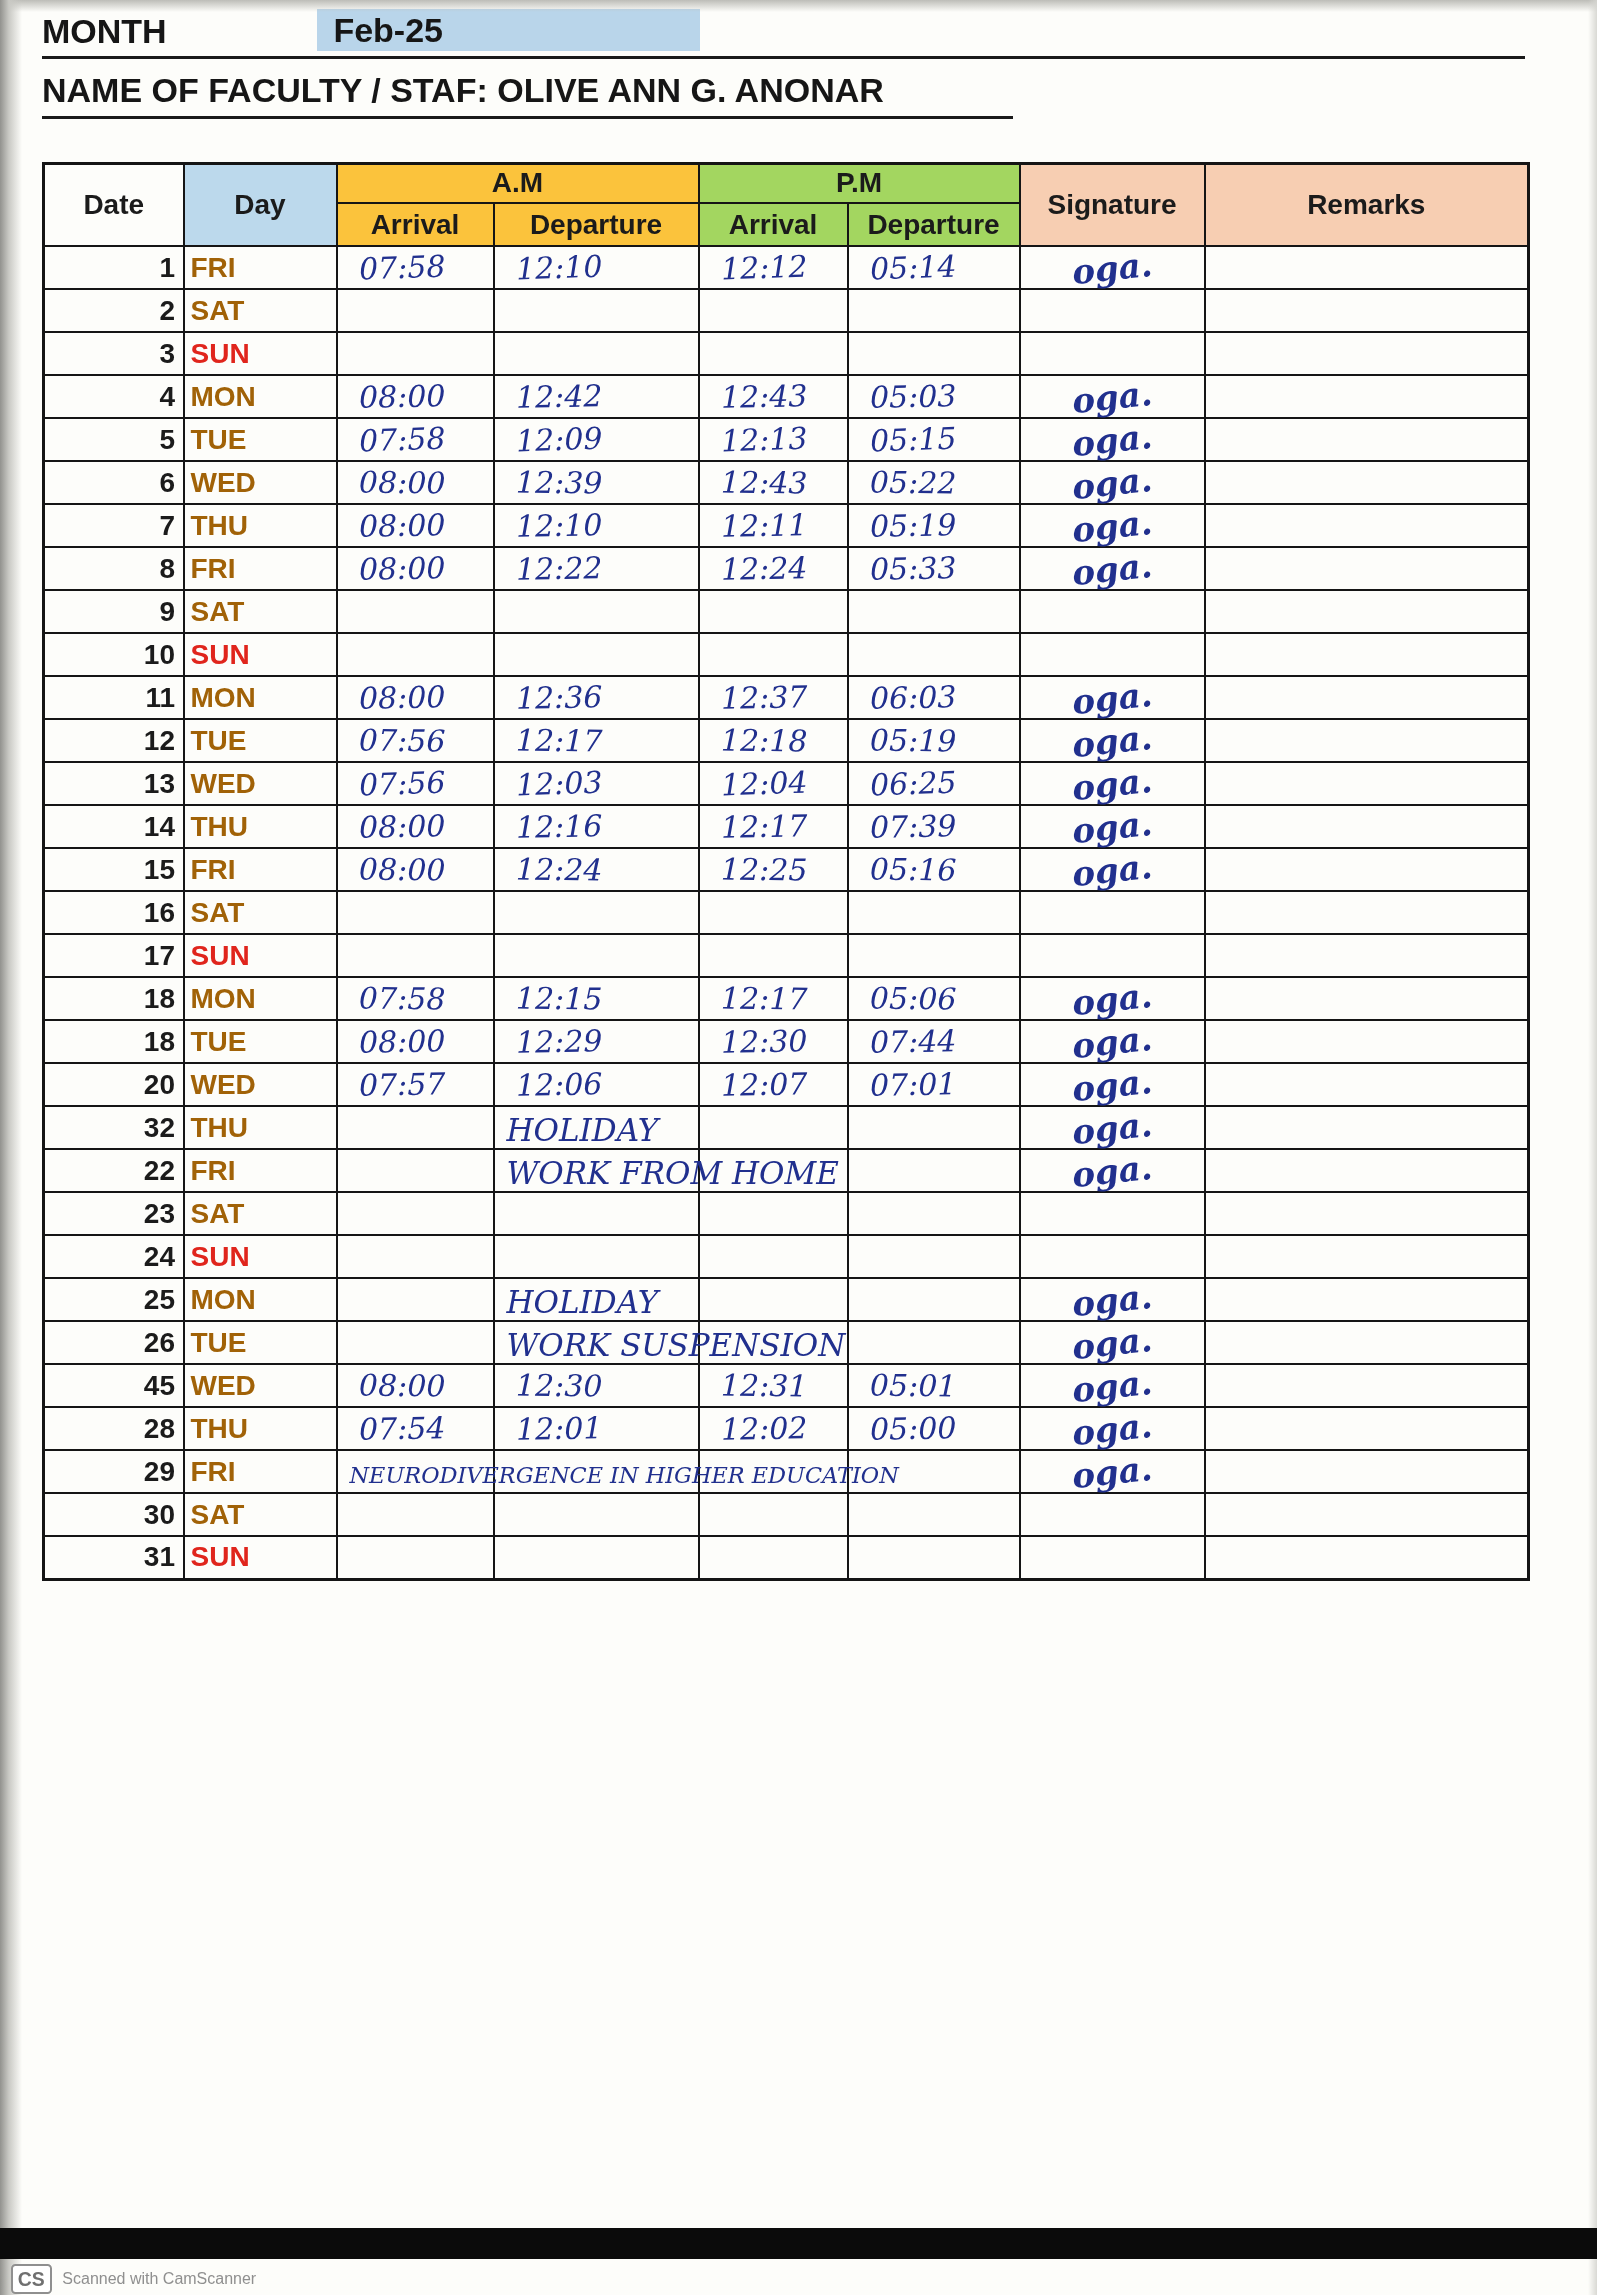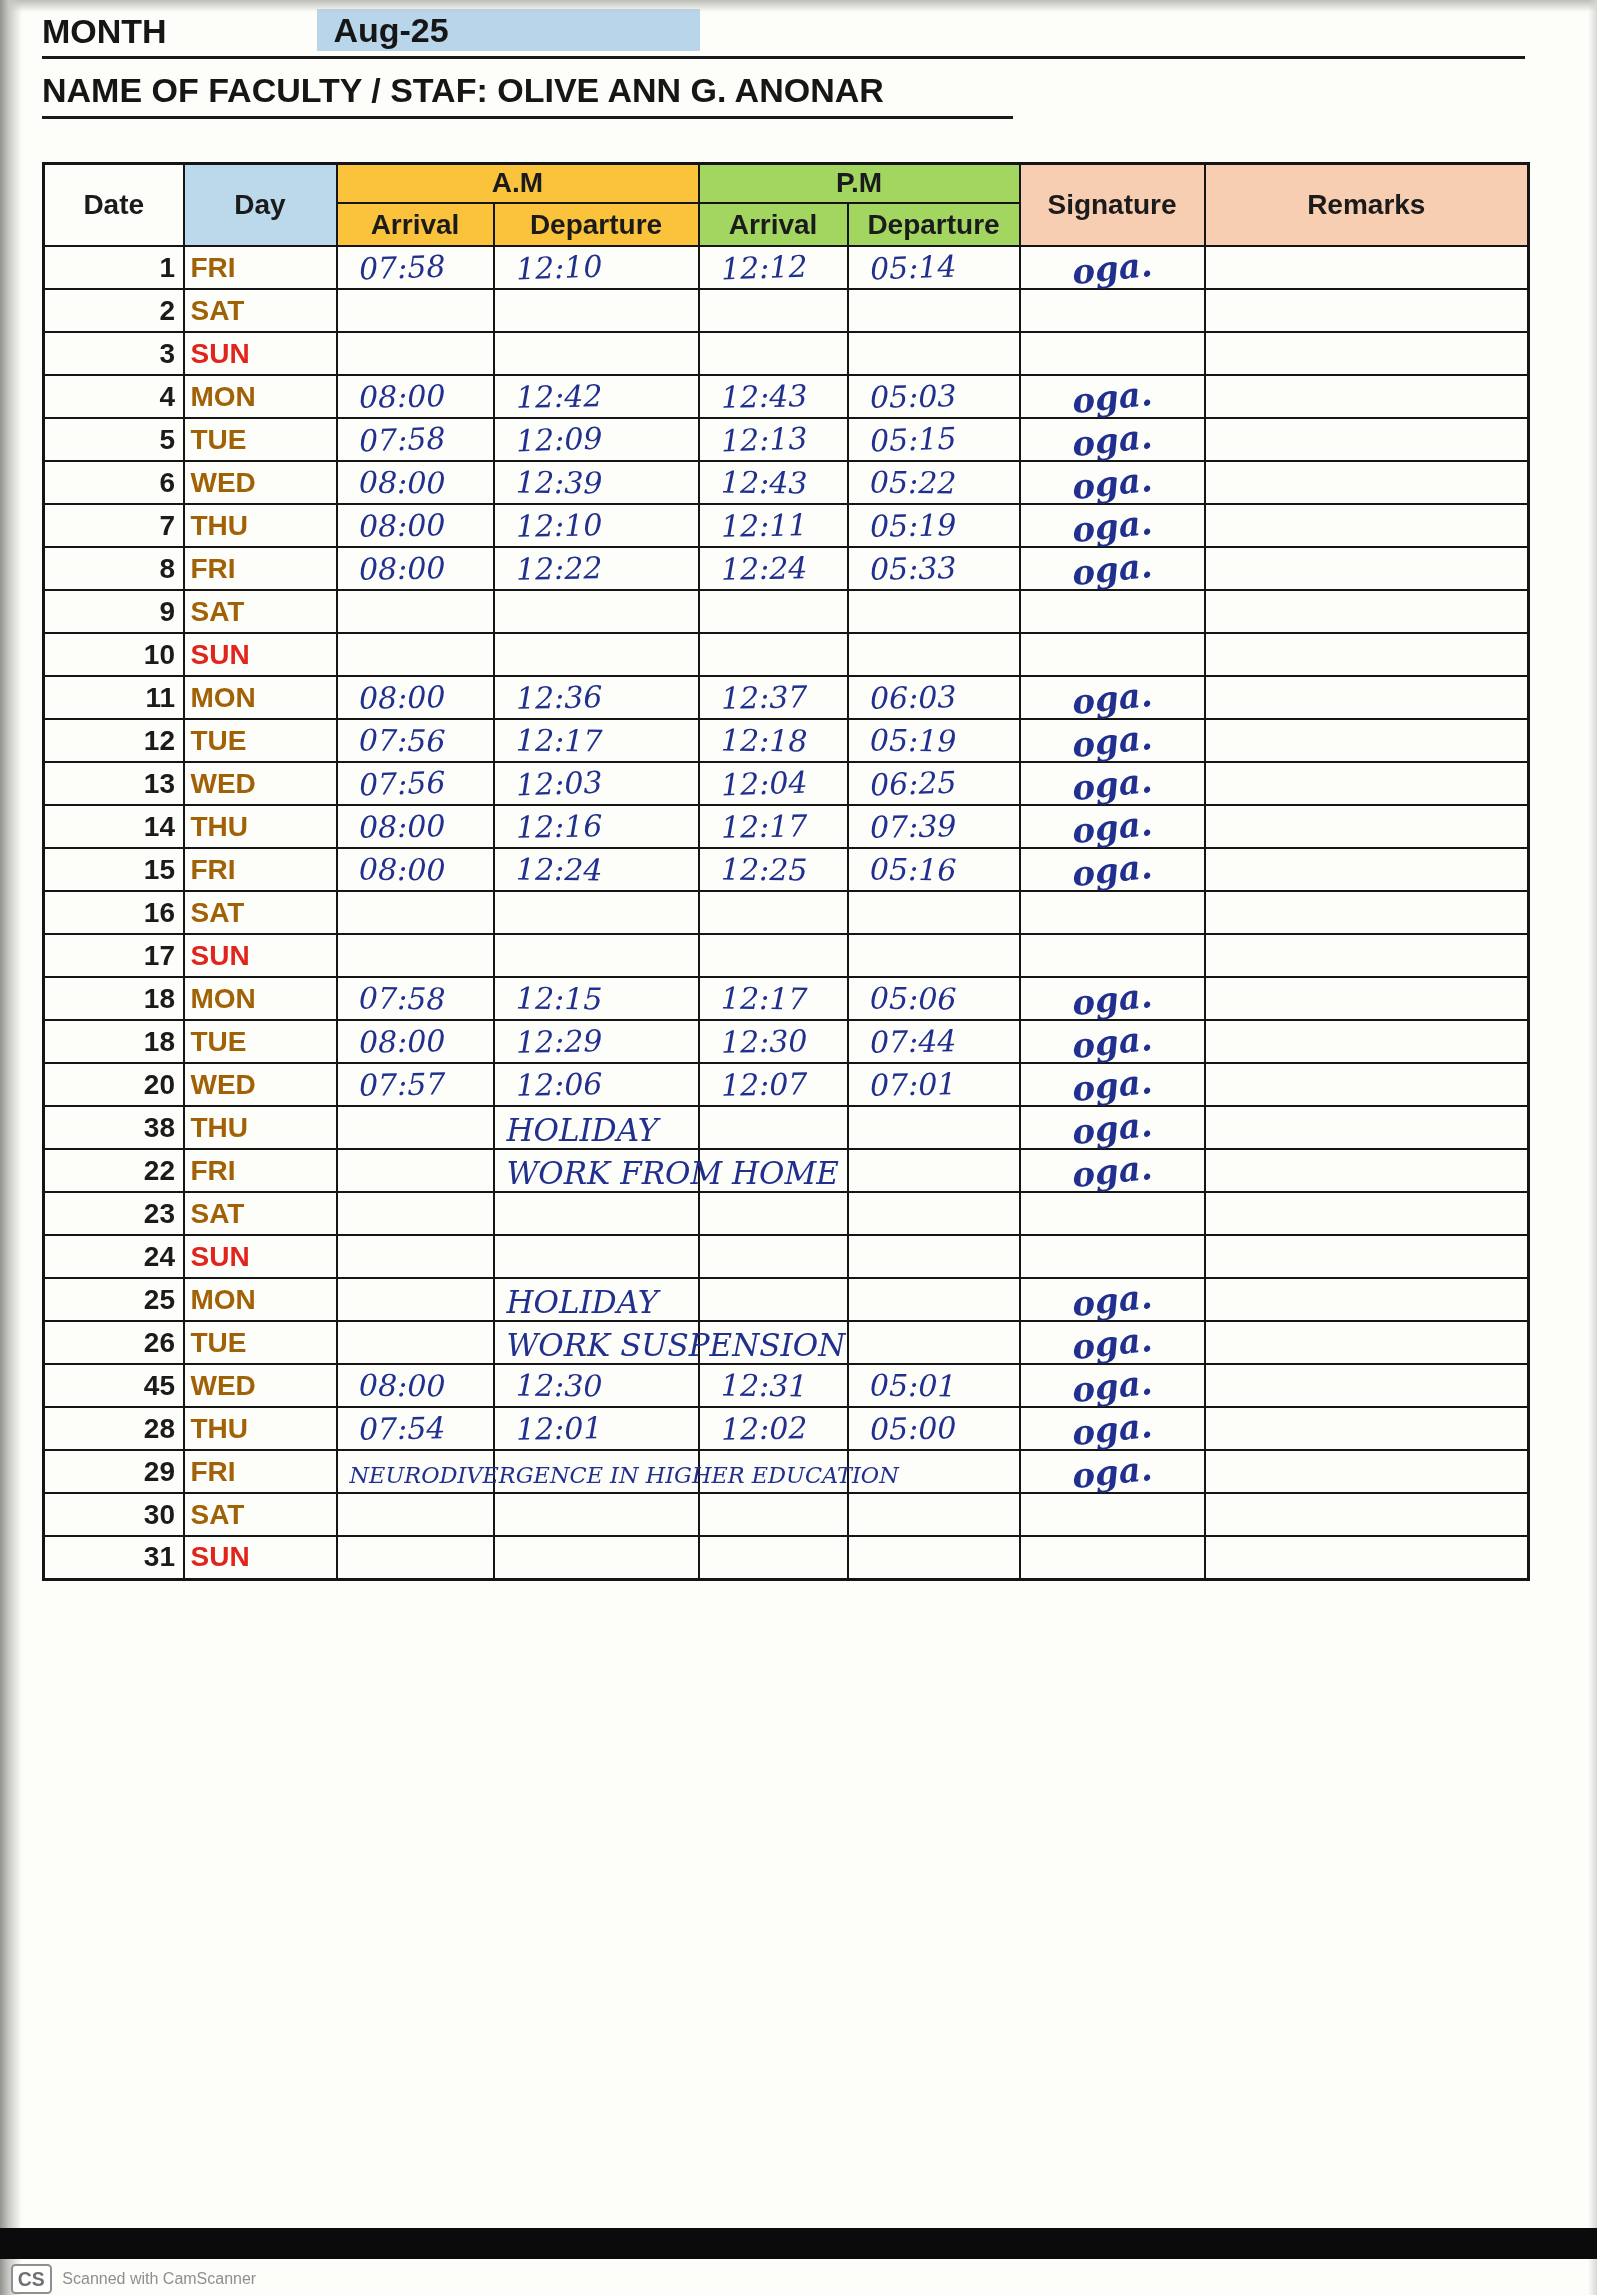--- a/index.html
+++ b/index.html
@@ -139,21 +139,21 @@
 <div class="page">
   <div class="edge-top"></div>
   <div class="edge-left"></div>
   <div class="edge-right"></div>
 
   <div class="content">
 
 
     <div class="month-row">
       <span class="month-label">MONTH</span>
-      <span class="month-value">Aug-25</span>
+      <span class="month-value">Feb-25</span>
     </div>
 
     <div class="name-row">
       <span class="name-underline">
         <span>NAME OF FACULTY / STAF:</span>
         <span>OLIVE ANN G. ANONAR</span>
       </span>
     </div>
 
     <table class="log">
@@ -378,21 +378,21 @@
       <td class="date-c"><span class="v">20</span></td>
       <td class="day-c"><span class="v">WED</span></td>
       <td class="hand"><span class="v ink">07:57</span></td>
       <td class="hand"><span class="v ink">12:06</span></td>
       <td class="hand"><span class="v ink">12:07</span></td>
       <td class="hand"><span class="v ink">07:01</span></td>
       <td class="sig-c"><span class="v sig-ink">oga.</span></td>
       <td class="rem-c"><span class="v"></span></td>
     </tr>
           <tr>
-      <td class="date-c"><span class="v">38</span></td>
+      <td class="date-c"><span class="v">32</span></td>
       <td class="day-c"><span class="v">THU</span></td>
       <td class="hand"><span class="v ink"></span></td>
       <td class="hand note-host">
               <span class="v note-text">HOLIDAY</span>
             </td>
       <td class="hand"><span class="v ink"></span></td>
       <td class="hand"><span class="v ink"></span></td>
       <td class="sig-c"><span class="v sig-ink">oga.</span></td>
       <td class="rem-c"><span class="v"></span></td>
     </tr>

